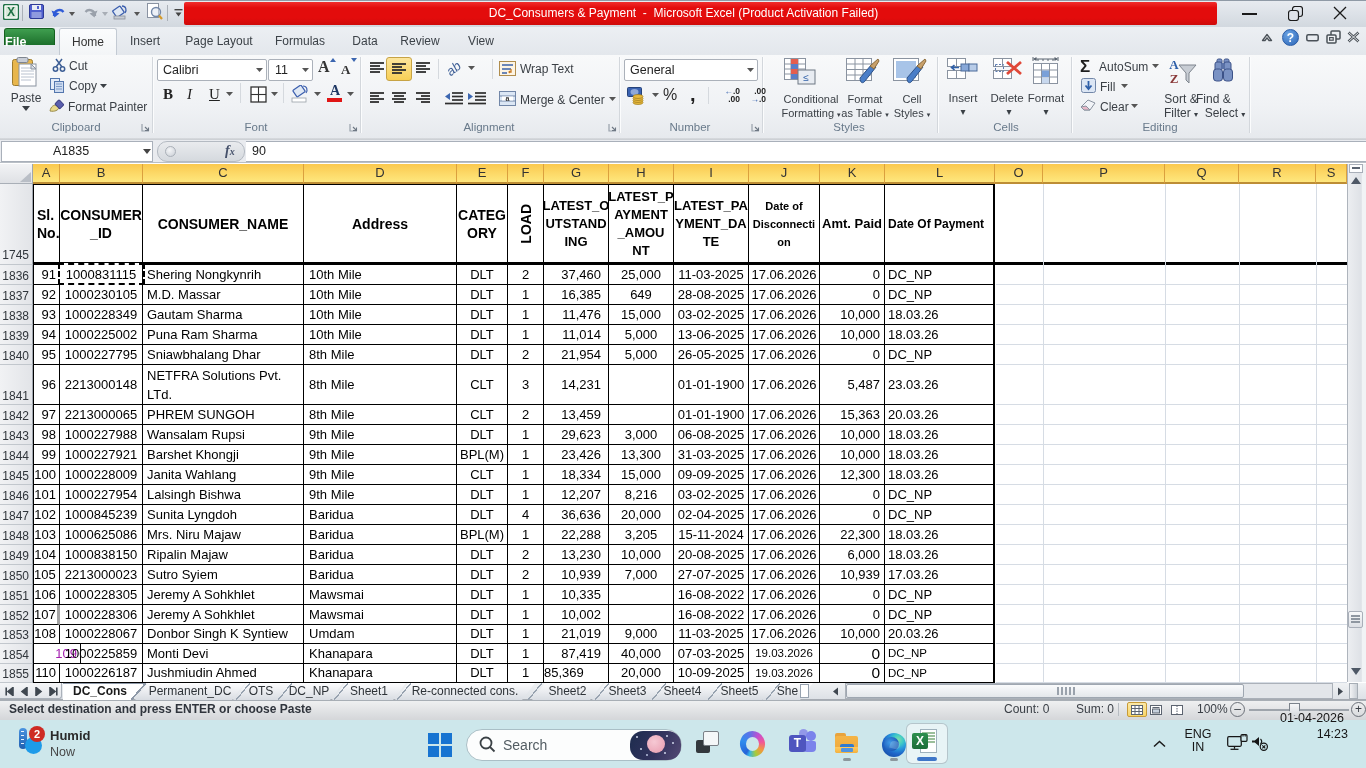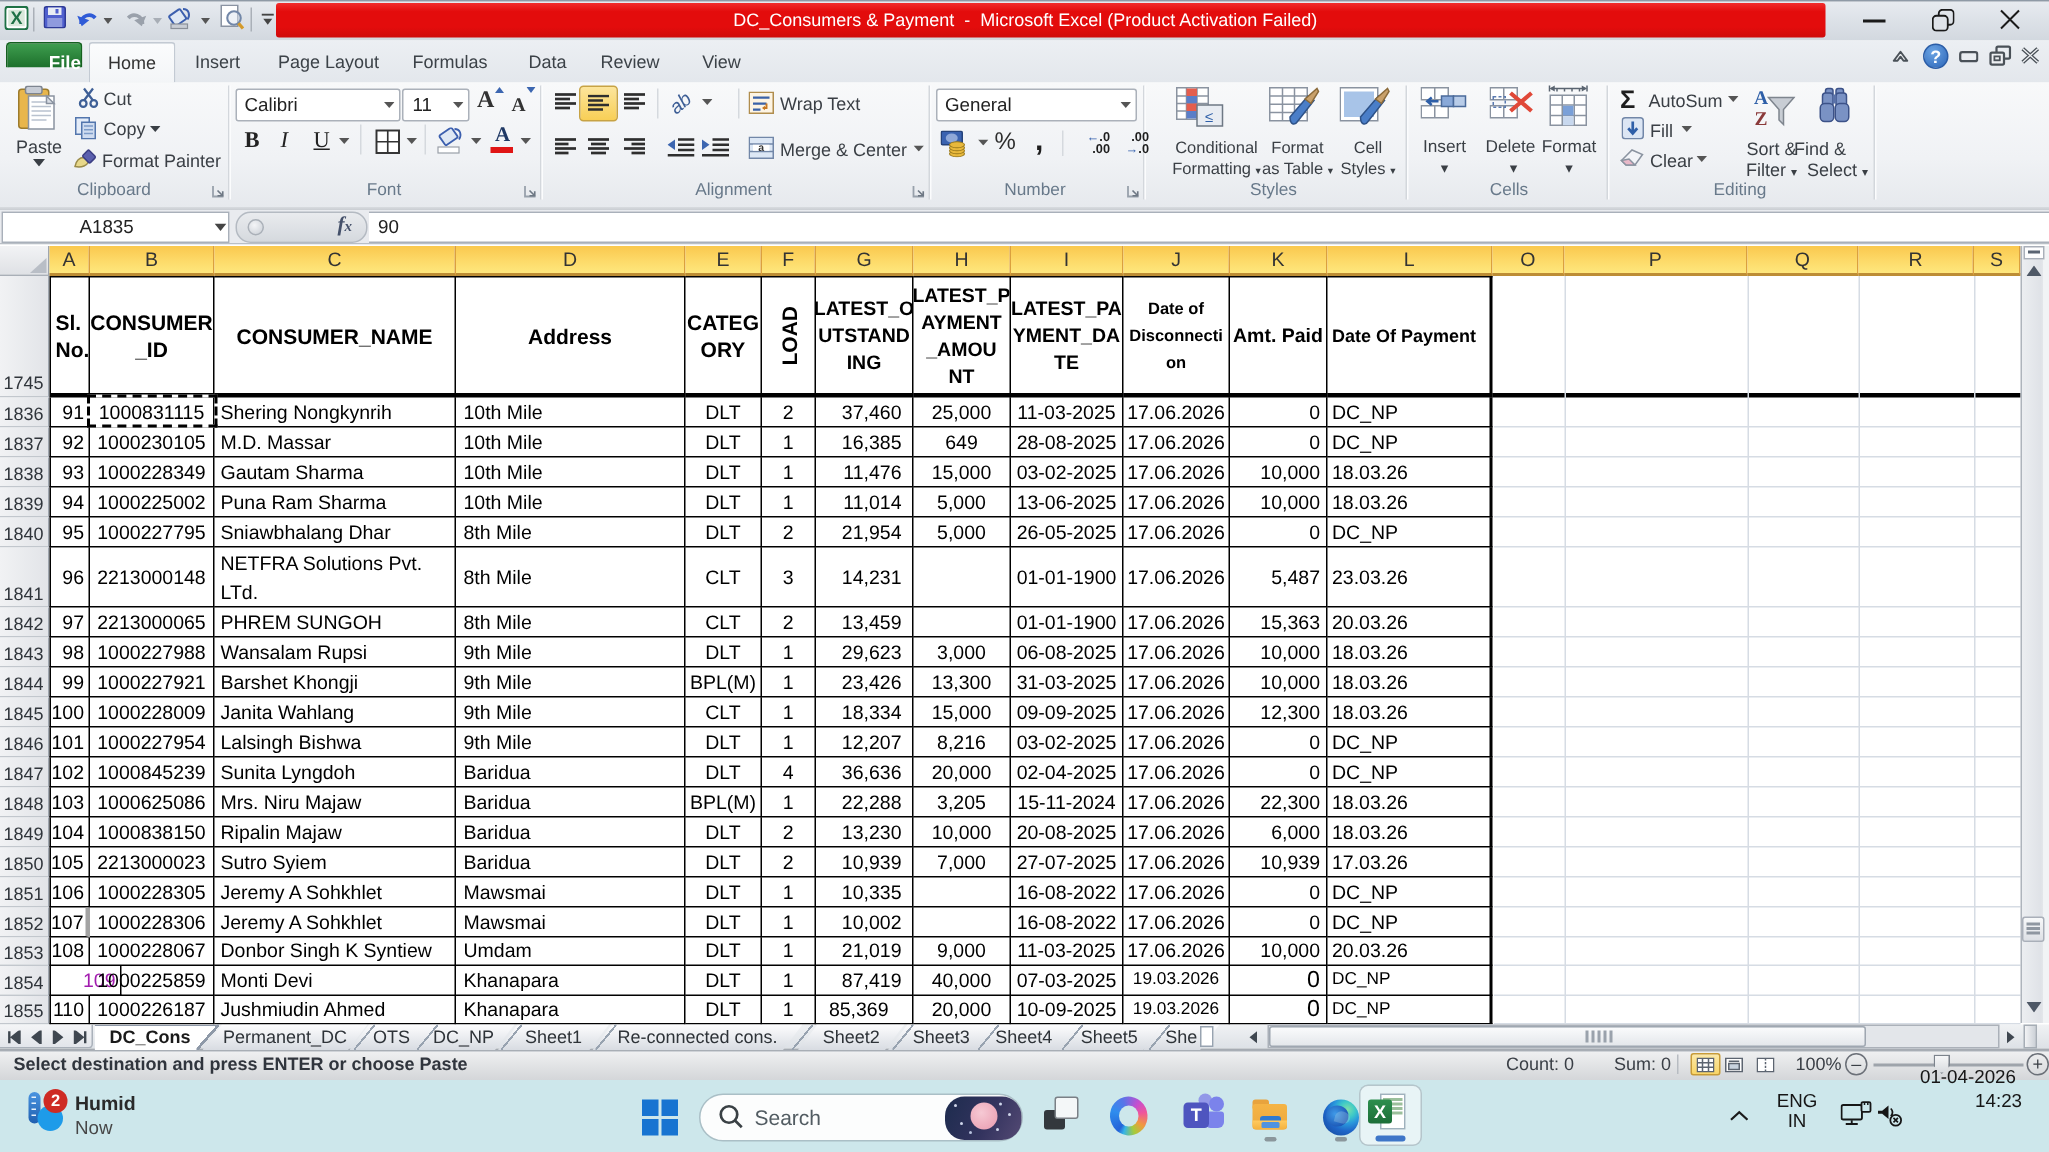--- a/index.html
+++ b/index.html
@@ -56,21 +56,21 @@
 <div class="ab" style="left:190px;top:2px;width:987px;height:23px;color:#fff;font-size:12px;line-height:23px;text-align:center">DC_Consumers &amp; Payment &nbsp;-&nbsp; Microsoft Excel (Product Activation Failed)</div>
 <div class="ab" style="left:1242px;top:13px;width:15px;height:2px;background:#1a1a1a"></div>
 <svg class="ab" style="left:1288px;top:6px" width="15" height="15" viewBox="0 0 15 15">
 <rect x="4.5" y="0.5" width="10" height="10" rx="2.5" fill="none" stroke="#1a1a1a" stroke-width="1.2"></rect>
 <rect x="0.5" y="4.5" width="10" height="10" rx="2.5" fill="#dfe3e9" stroke="#1a1a1a" stroke-width="1.2"></rect>
   </svg>
 <svg class="ab" style="left:1333px;top:6px" width="15" height="15">
     <path d="M1 1 L13 13 M13 1 L1 13" stroke="#1a1a1a" stroke-width="1.3"></path>
   </svg>
 <div class="ab" style="left:0;top:27px;width:1366px;height:28px;background:linear-gradient(#eceff3,#e3e7ec)"></div>
-<div class="ab" style="left:4px;top:28px;width:51px;height:17px;background:linear-gradient(#3f9e4f,#1c6f2b);border:1px solid #15601f;border-bottom:none;border-radius:3px 3px 0 0;color:#fff;font-size:12.5px;font-weight:bold;text-align:right;line-height:26px">File</div>
+<div class="ab" style="left:4px;top:28px;width:51px;height:17px;background:linear-gradient(#3f9e4f,#1c6f2b);border:1px solid #15601f;border-bottom:none;border-radius:3px 3px 0 0;color:#fff;font-size:12.5px;font-weight:bold;text-align:left;line-height:26px">File</div>
 <div class="ab" style="left:59px;top:28px;width:58px;height:27px;background:linear-gradient(#fbfcfd,#f3f5f7);border:1px solid #c3cad3;border-bottom:none;border-radius:2.5px 2.5px 0 0;color:#333;font-size:12px;text-align:center;line-height:26px">Home</div>
 <div class="ab" style="left:85px;top:28px;width:120px;height:27px;color:#3c4248;font-size:12px;text-align:center;line-height:27px">Insert</div>
 <div class="ab" style="left:159px;top:28px;width:120px;height:27px;color:#3c4248;font-size:12px;text-align:center;line-height:27px">Page Layout</div>
 <div class="ab" style="left:240px;top:28px;width:120px;height:27px;color:#3c4248;font-size:12px;text-align:center;line-height:27px">Formulas</div>
 <div class="ab" style="left:305px;top:28px;width:120px;height:27px;color:#3c4248;font-size:12px;text-align:center;line-height:27px">Data</div>
 <div class="ab" style="left:360px;top:28px;width:120px;height:27px;color:#3c4248;font-size:12px;text-align:center;line-height:27px">Review</div>
 <div class="ab" style="left:421px;top:28px;width:120px;height:27px;color:#3c4248;font-size:12px;text-align:center;line-height:27px">View</div>
 <svg class="ab" style="left:1261px;top:31px" width="12" height="11">
     <path d="M1.5 9.5 L6 3.5 L10.5 9.5 L8 9.5 L6 6.8 L4 9.5 Z" fill="#eef0f3" stroke="#4a5158" stroke-width="1.3" stroke-linejoin="round"></path>
   </svg>
@@ -734,21 +734,21 @@
 <div class="ab" style="left:674px;top:644px;width:75px;height:20px;border-right:1px solid #000;border-bottom:1px solid #000;font-size:13px;color:#000;overflow:hidden;white-space:nowrap;text-align:center;line-height:19px;">07-03-2025</div>
 <div class="ab" style="left:749px;top:644px;width:71px;height:20px;border-right:1px solid #000;border-bottom:1px solid #000;font-size:11.5px;color:#000;overflow:hidden;white-space:nowrap;text-align:center;line-height:19px;">19.03.2026</div>
 <div class="ab" style="left:820px;top:644px;width:65px;height:20px;border-right:1px solid #000;border-bottom:1px solid #000;font-size:15.5px;color:#000;overflow:hidden;white-space:nowrap;text-align:right;padding-right:4px;line-height:19px;">0</div>
 <div class="ab" style="left:885px;top:644px;width:110px;height:20px;border-right:2px solid #000;border-bottom:1px solid #000;font-size:11.5px;color:#000;overflow:hidden;white-space:nowrap;text-align:left;padding-left:3px;line-height:19px;">DC_NP</div>
 <div class="ab" style="left:33px;top:664px;width:27px;height:19px;border-left:1px solid #000;border-right:1px solid #000;border-bottom:1px solid #000;font-size:13px;color:#000;overflow:hidden;white-space:nowrap;text-align:right;padding-right:3px;line-height:18px;">110</div>
 <div class="ab" style="left:60px;top:664px;width:83px;height:19px;border-right:1px solid #000;border-bottom:1px solid #000;font-size:13px;color:#000;overflow:hidden;white-space:nowrap;text-align:center;line-height:18px;">1000226187</div>
 <div class="ab" style="left:143px;top:664px;width:161px;height:19px;border-right:1px solid #000;border-bottom:1px solid #000;font-size:13px;color:#000;overflow:hidden;white-space:nowrap;text-align:left;padding-left:4px;line-height:18px;">Jushmiudin Ahmed</div>
 <div class="ab" style="left:304px;top:664px;width:153px;height:19px;border-right:1px solid #000;border-bottom:1px solid #000;font-size:13px;color:#000;overflow:hidden;white-space:nowrap;text-align:left;padding-left:5px;line-height:18px;">Khanapara</div>
 <div class="ab" style="left:457px;top:664px;width:51px;height:19px;border-right:1px solid #000;border-bottom:1px solid #000;font-size:13px;color:#000;overflow:hidden;white-space:nowrap;text-align:center;line-height:18px;">DLT</div>
 <div class="ab" style="left:508px;top:664px;width:36px;height:19px;border-right:1px solid #000;border-bottom:1px solid #000;font-size:13px;color:#000;overflow:hidden;white-space:nowrap;text-align:center;line-height:18px;">1</div>
-<div class="ab" style="left:544px;top:664px;width:65px;height:19px;border-right:1px solid #000;border-bottom:1px solid #000;font-size:13px;color:#000;overflow:hidden;white-space:nowrap;text-align:center;padding-right:7px;line-height:18px;">85,369</div>
+<div class="ab" style="left:544px;top:664px;width:65px;height:19px;border-right:1px solid #000;border-bottom:1px solid #000;font-size:13px;color:#000;overflow:hidden;white-space:nowrap;text-align:left;padding-right:7px;line-height:18px;">85,369</div>
 <div class="ab" style="left:609px;top:664px;width:65px;height:19px;border-right:1px solid #000;border-bottom:1px solid #000;font-size:13px;color:#000;overflow:hidden;white-space:nowrap;text-align:center;line-height:18px;">20,000</div>
 <div class="ab" style="left:674px;top:664px;width:75px;height:19px;border-right:1px solid #000;border-bottom:1px solid #000;font-size:13px;color:#000;overflow:hidden;white-space:nowrap;text-align:center;line-height:18px;">10-09-2025</div>
 <div class="ab" style="left:749px;top:664px;width:71px;height:19px;border-right:1px solid #000;border-bottom:1px solid #000;font-size:11.5px;color:#000;overflow:hidden;white-space:nowrap;text-align:center;line-height:18px;">19.03.2026</div>
 <div class="ab" style="left:820px;top:664px;width:65px;height:19px;border-right:1px solid #000;border-bottom:1px solid #000;font-size:15.5px;color:#000;overflow:hidden;white-space:nowrap;text-align:right;padding-right:4px;line-height:18px;">0</div>
 <div class="ab" style="left:885px;top:664px;width:110px;height:19px;border-right:2px solid #000;border-bottom:1px solid #000;font-size:11.5px;color:#000;overflow:hidden;white-space:nowrap;text-align:left;padding-left:3px;line-height:18px;">DC_NP</div>
 <div class="ab" style="left:58px;top:263px;width:87px;height:22px;border:2px solid #fff;background:transparent"></div>
 <div class="ab" style="left:58px;top:263px;width:87px;height:22px;border:2px dashed #000;background:transparent"></div>
 <div class="ab" style="left:995px;top:262px;width:352px;height:3px;background:#000"></div>
 <div class="ab" style="left:1043px;top:184px;width:1px;height:498px;background:#d6dce4"></div>
 <div class="ab" style="left:1165px;top:184px;width:1px;height:498px;background:#d6dce4"></div>

